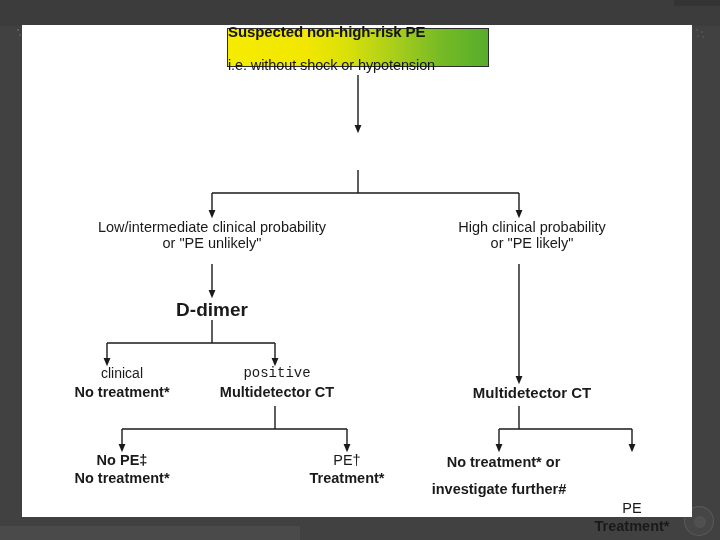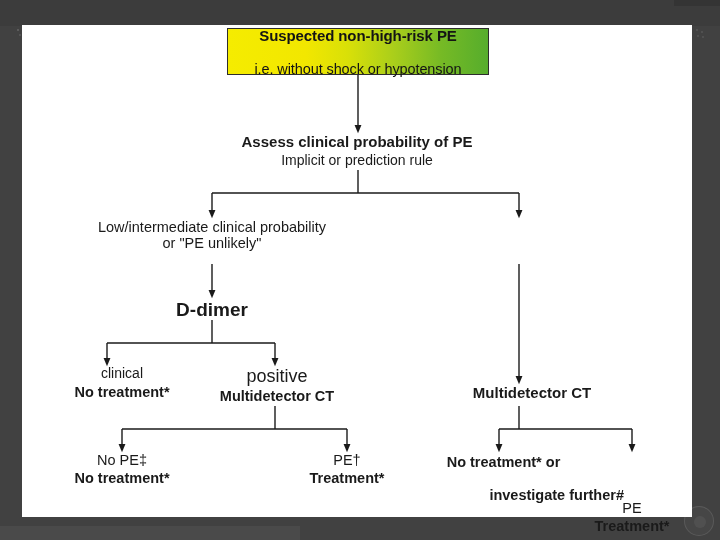--- a/index.html
+++ b/index.html
@@ -88,29 +88,28 @@
     white-space: nowrap;
   }
   .node .ln { display: block; }
 
   
   .headbox {
     position: absolute;
     left: 205px;
     top: 3px;
     width: 262px;
-    height: 47px;
+    height: 39px;
     border: 1px solid #2d2d2d;
     background: linear-gradient(to right,
                 #f5ec00 0%, #f2e700 30%, #d9e008 46%,
                 #a9ce1b 64%, #76ba25 82%, #56ad2c 100%);
     box-sizing: border-box;
     display: flex;
     flex-direction: column;
-    align-items: center;
     justify-content: center;
   }
   .headbox .l1 {
     font-size: 15px;
     font-weight: bold;
     color: #141414;
     letter-spacing: -0.1px;
   }
   .headbox .l2 {
     font-size: 14.5px;
@@ -140,38 +139,38 @@
   #n-high .ln    { font-size: 14.5px; font-weight: normal; }
 
   #n-ddimer      { left: 110px; top: 274px; width: 160px; }
   #n-ddimer .ln  { font-size: 19px; font-weight: bold; }
 
   #n-neg         { left:   0px; top: 341px; width: 200px; }
   #n-neg .l1     { font-size: 14px; font-weight: normal; }
   #n-neg .l2     { font-size: 14.5px; font-weight: bold; margin-top: 2px; }
 
   #n-pos         { left: 140px; top: 341px; width: 230px; }
-  #n-pos .l1     { font-size: 18px; font-weight: normal; }
+  #n-pos .l1     { font-size: 14px; font-weight: normal; font-family: Liberation Mono, monospace; }
   #n-pos .l2     { font-size: 14.5px; font-weight: bold; margin-top: 2px; }
 
   #n-mdct-r      { left: 380px; top: 360px; width: 260px; }
   #n-mdct-r .ln  { font-size: 15px; font-weight: bold; }
 
   #n-nope-l      { left:   0px; top: 427px; width: 200px; }
-  #n-nope-l .l1  { font-size: 14.5px; font-weight: normal; }
+  #n-nope-l .l1  { font-size: 14.5px; font-weight: bold; }
   #n-nope-l .l2  { font-size: 14.5px; font-weight: bold; margin-top: 2px; }
 
   #n-pe-l        { left: 255px; top: 427px; width: 140px; }
   #n-pe-l .l1    { font-size: 14.5px; font-weight: normal; }
   #n-pe-l .l2    { font-size: 14.5px; font-weight: bold; margin-top: 2px; }
 
   #n-nope-r      { left: 352px; top: 427px; width: 250px; }
   #n-nope-r .l1  { font-size: 14.5px; font-weight: normal; }
   #n-nope-r .l2  { font-size: 14.5px; font-weight: bold; margin-top: 2px; margin-left: 9px; }
-  #n-nope-r .l3  { font-size: 14.5px; font-weight: bold; margin-top: 17px; text-align: right; }
+  #n-nope-r .l3  { font-size: 14.5px; font-weight: bold; margin-top: 11px; }
 
   #n-pe-r        { left: 545px; top: 427px; width: 130px; }
   #n-pe-r .l1    { font-size: 14.5px; font-weight: normal; margin-top: 48px; }
   #n-pe-r .l2    { font-size: 14.5px; font-weight: bold; margin-top: 2px; }
 </style>
 </head>
 <body>
 
 <div id="slide">
 
@@ -235,30 +234,30 @@
         <line x1="477" y1="404" x2="477" y2="423" marker-end="url(#ah)"></line>
         <line x1="610" y1="404" x2="610" y2="423" marker-end="url(#ah)"></line>
       </g>
     </svg>
 
     <div class="headbox">
       <span class="l1">Suspected non-high-risk PE</span>
       <span class="l2">i.e. without shock or hypotension</span>
     </div>
 
-    <div class="node" id="n-assess">
-      <span class="ln l1">Assess clinical probability of PE</span>
-      <span class="ln l2">Implicit or prediction rule</span>
-    </div>
 
     <div class="node" id="n-low">
       <span class="ln">Low/intermediate clinical probability</span>
       <span class="ln">or "PE unlikely"</span>
     </div>
 
+    <div class="node" id="n-high">
+      <span class="ln">High clinical probability</span>
+      <span class="ln">or "PE likely"</span>
+    </div>
 
     <div class="node" id="n-ddimer">
       <span class="ln">D-dimer</span>
     </div>
 
     <div class="node" id="n-neg">
       <span class="ln l1">clinical</span>
       <span class="ln l2">No treatment*</span>
     </div>
 

